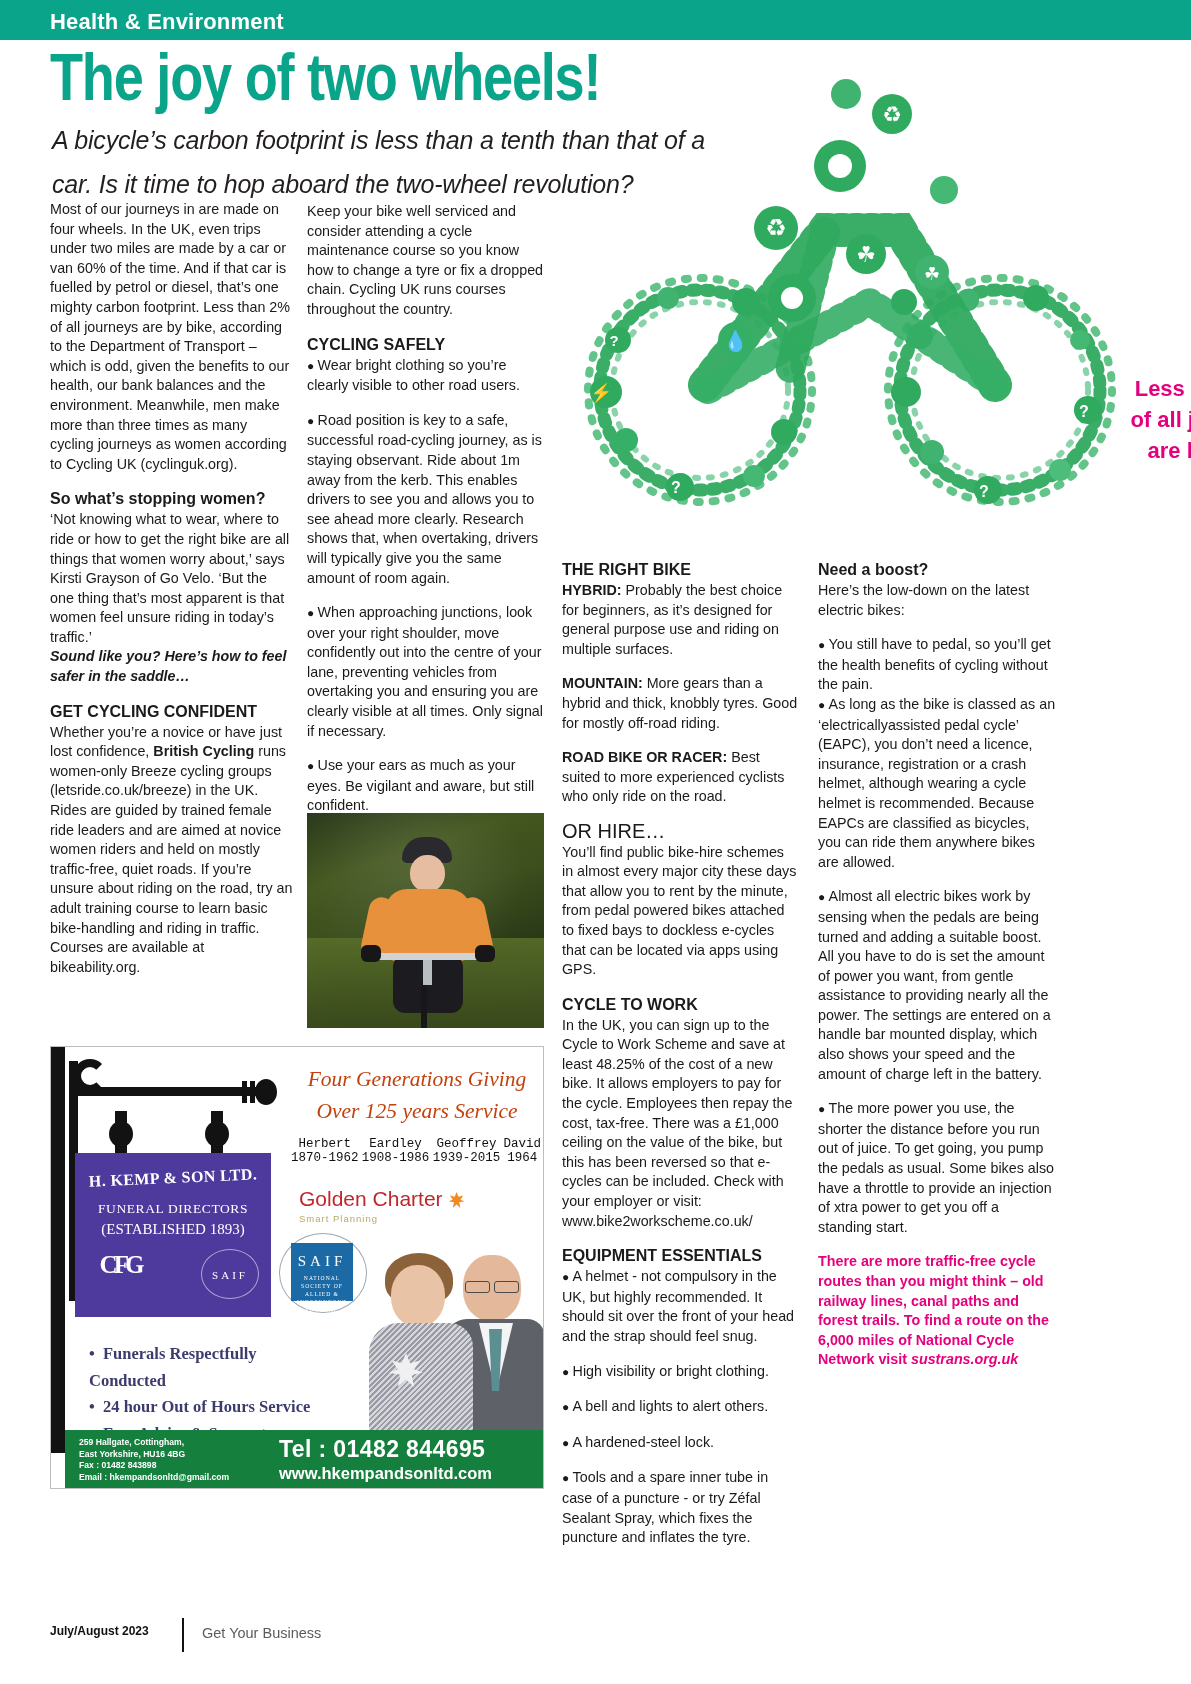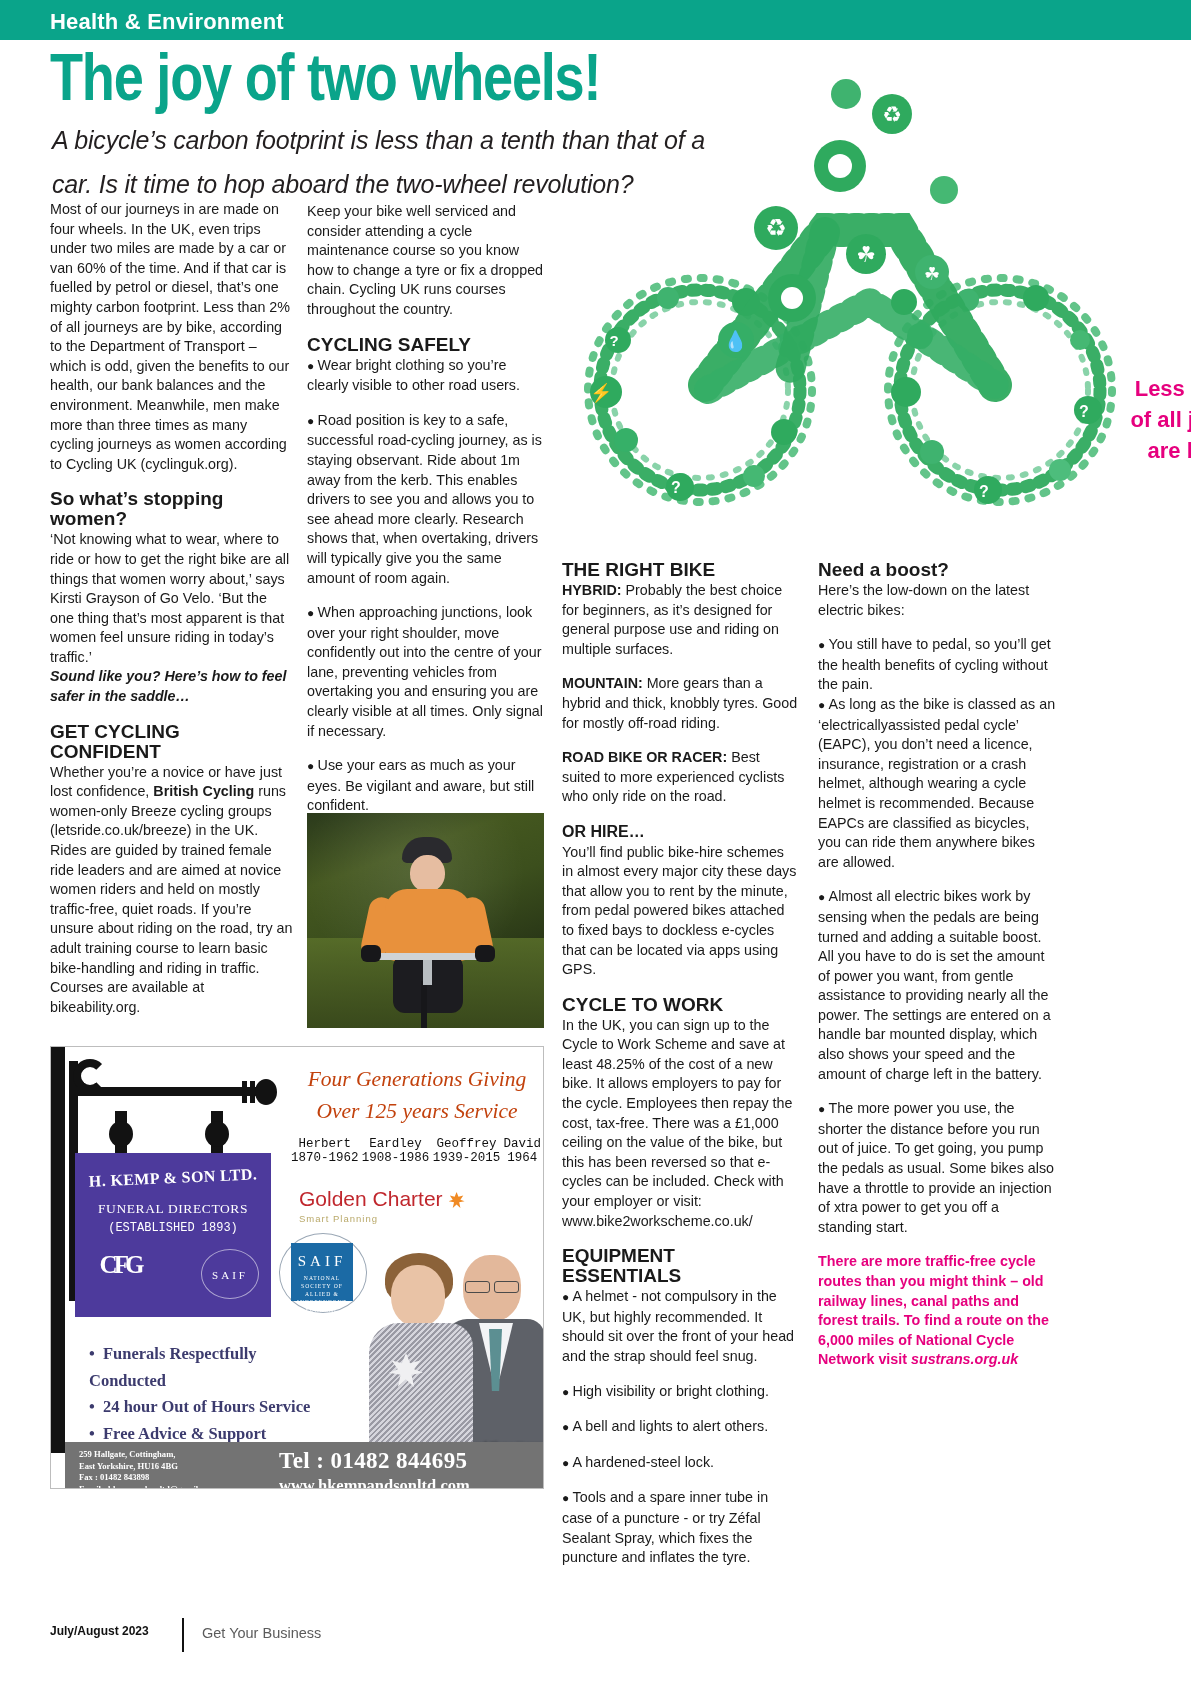--- a/index.html
+++ b/index.html
@@ -38,23 +38,23 @@
     position:absolute; left:52px; top:118px; width:680px;
     font-size:25px; line-height:44px; font-style:italic;
     color:#231f20; font-family:"Liberation Sans", sans-serif;
     letter-spacing:-.2px;
   }
 
   
   .col { position:absolute; font-size:14.3px; line-height:19.6px; color:#1a1a1a; }
   .col p { margin:0 0 15px 0; }
   .col h3 {
-    margin:0 0 1px 0; font-size:19px; font-weight:bold; line-height:20px;
-  }
-  .col .sub { font-weight:bold; font-size:16px; margin:0 0 1px 0; }
+    margin:0 0 1px 0; font-size:16px; font-weight:bold; line-height:20px;
+  }
+  .col .sub { font-weight:normal; font-size:20px; margin:0 0 1px 0; }
   .col .ital-bold { font-weight:bold; font-style:italic; display:block; }
   .bullet::before { content:"\25CF\00a0"; font-size:12px; }
   b { font-weight:bold; }
 
   #col1 { left:50px; top:200px; width:244px; }
   #col2 { left:307px; top:202px; width:237px; }
   #col3 { left:562px; top:560px; width:237px; }
   #col4 { left:818px; top:560px; width:238px; }
 
   .magenta { color:#e6007e; font-weight:bold; }
@@ -158,21 +158,21 @@
     position:absolute; left:0; top:16px; width:100%;
     font-family:"Liberation Serif", serif; font-size:16px; font-weight:bold;
     letter-spacing:.4px; transform:rotate(-2.5deg);
   }
   .ad-sign-fd {
     position:absolute; left:0; top:48px; width:100%;
     font-family:"Liberation Serif", serif; font-size:13.5px; letter-spacing:.6px;
   }
   .ad-sign-est {
     position:absolute; left:0; top:68px; width:100%;
-    font-family:Liberation Mono, monospace; font-size:12px;
+    font-family:Liberation Serif, serif; font-size:15px;
   }
   .ad-crest {
     position:absolute; left:22px; top:92px; width:46px; height:48px;
     font-family:"Liberation Serif", serif; font-size:25px; font-weight:bold;
     color:#fff; line-height:40px; letter-spacing:-4px;
   }
   .ad-saif-sign {
     position:absolute; left:126px; top:96px; width:58px; height:50px;
     border-radius:50%; border:1px solid rgba(255,255,255,.55);
     font-family:"Liberation Serif", serif; font-size:11px; letter-spacing:3px;
@@ -241,22 +241,22 @@
   .ad-bullets {
     position:absolute; left:30px; top:286px; width:250px;
     font-family:"Liberation Serif", serif; font-size:16.5px; line-height:26.5px;
     color:#3c3b6e; font-weight:bold;
   }
   .ad-bullets li { list-style:none; }
   .ad-bullets li::before { content:"\2022\00a0\00a0"; }
   .ad-bullets ul { margin:8px; padding:0; }
 
   .ad-footer {
-    position:absolute; left:14px; bottom:0; width:480px; height:46px;
-    background:#737373; color:#fff;font-family:Liberation Serif, serif;
+    position:absolute; left:14px; bottom:0; width:480px; height:58px;
+    background:#15803d; color:#fff;
   }
   .ad-addr {
     position:absolute; left:14px; top:7px;
     font-size:8.6px; line-height:11.6px; font-weight:bold;
   }
   .ad-tel {
     position:absolute; left:214px; top:6px;
     font-size:23px; font-weight:bold; letter-spacing:.4px;
   }
   .ad-web {

